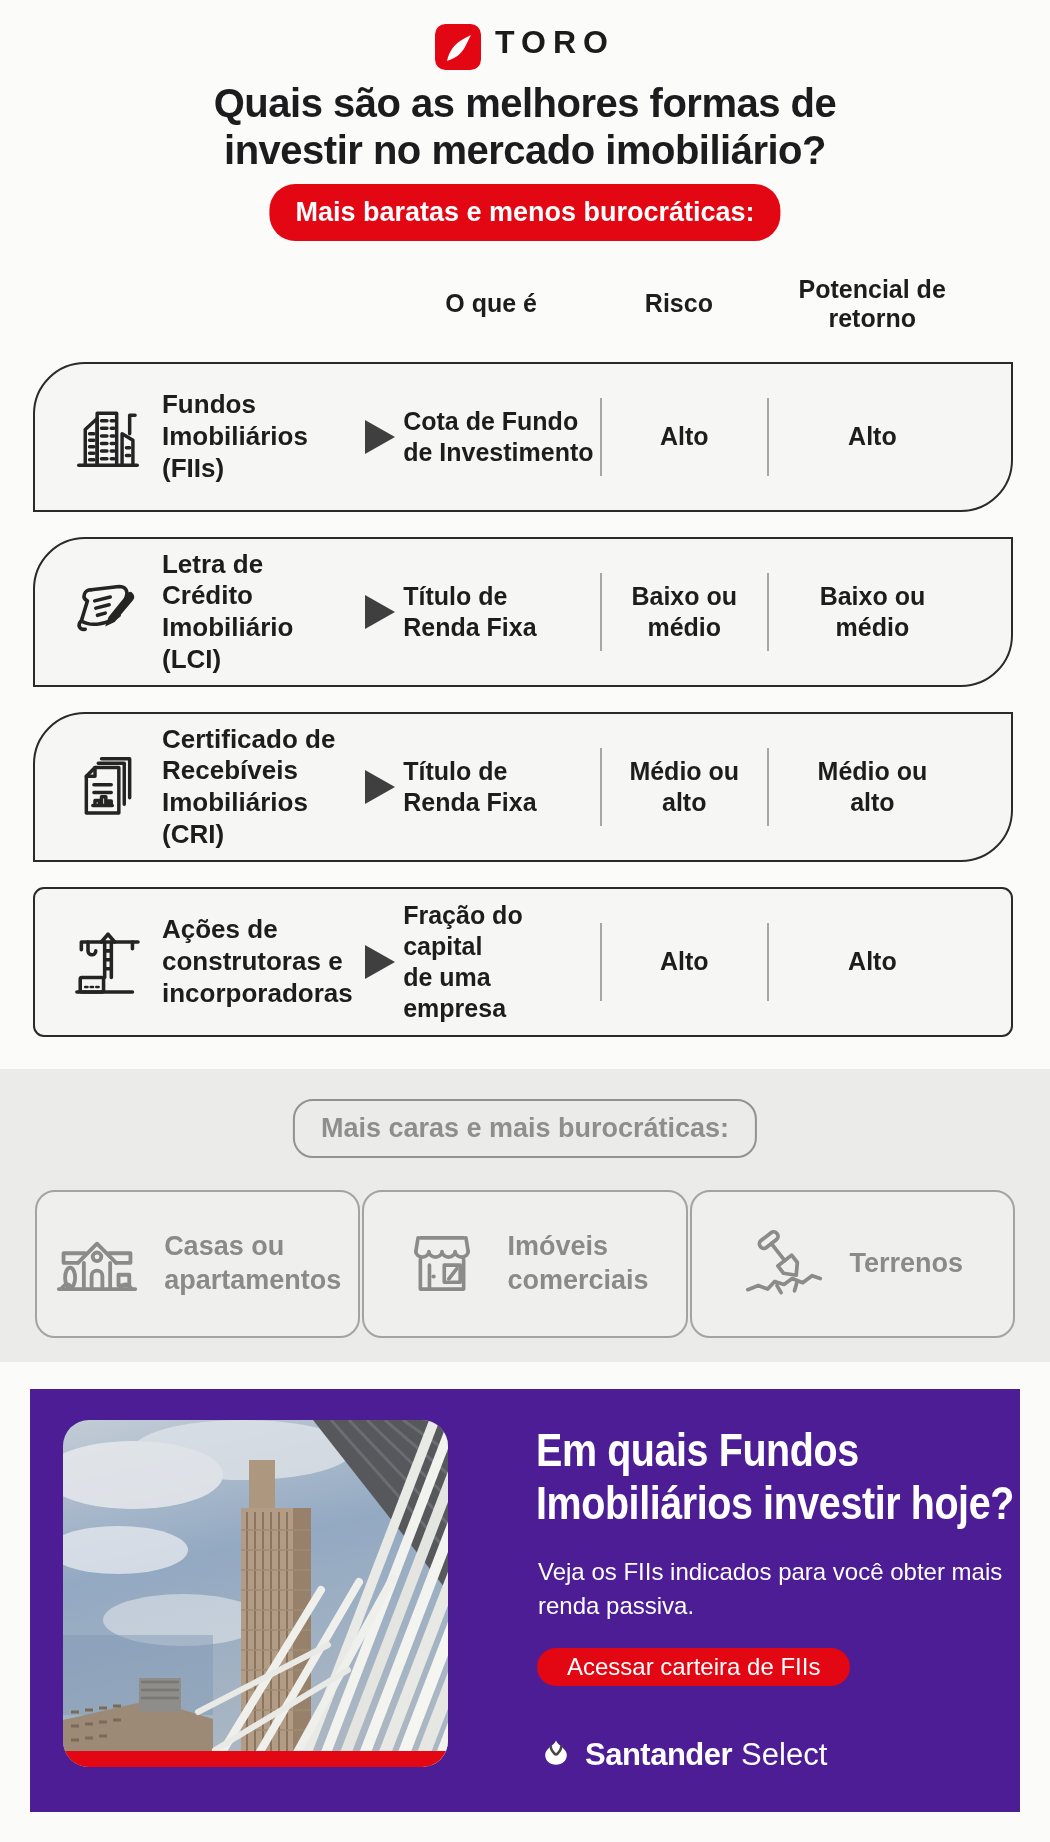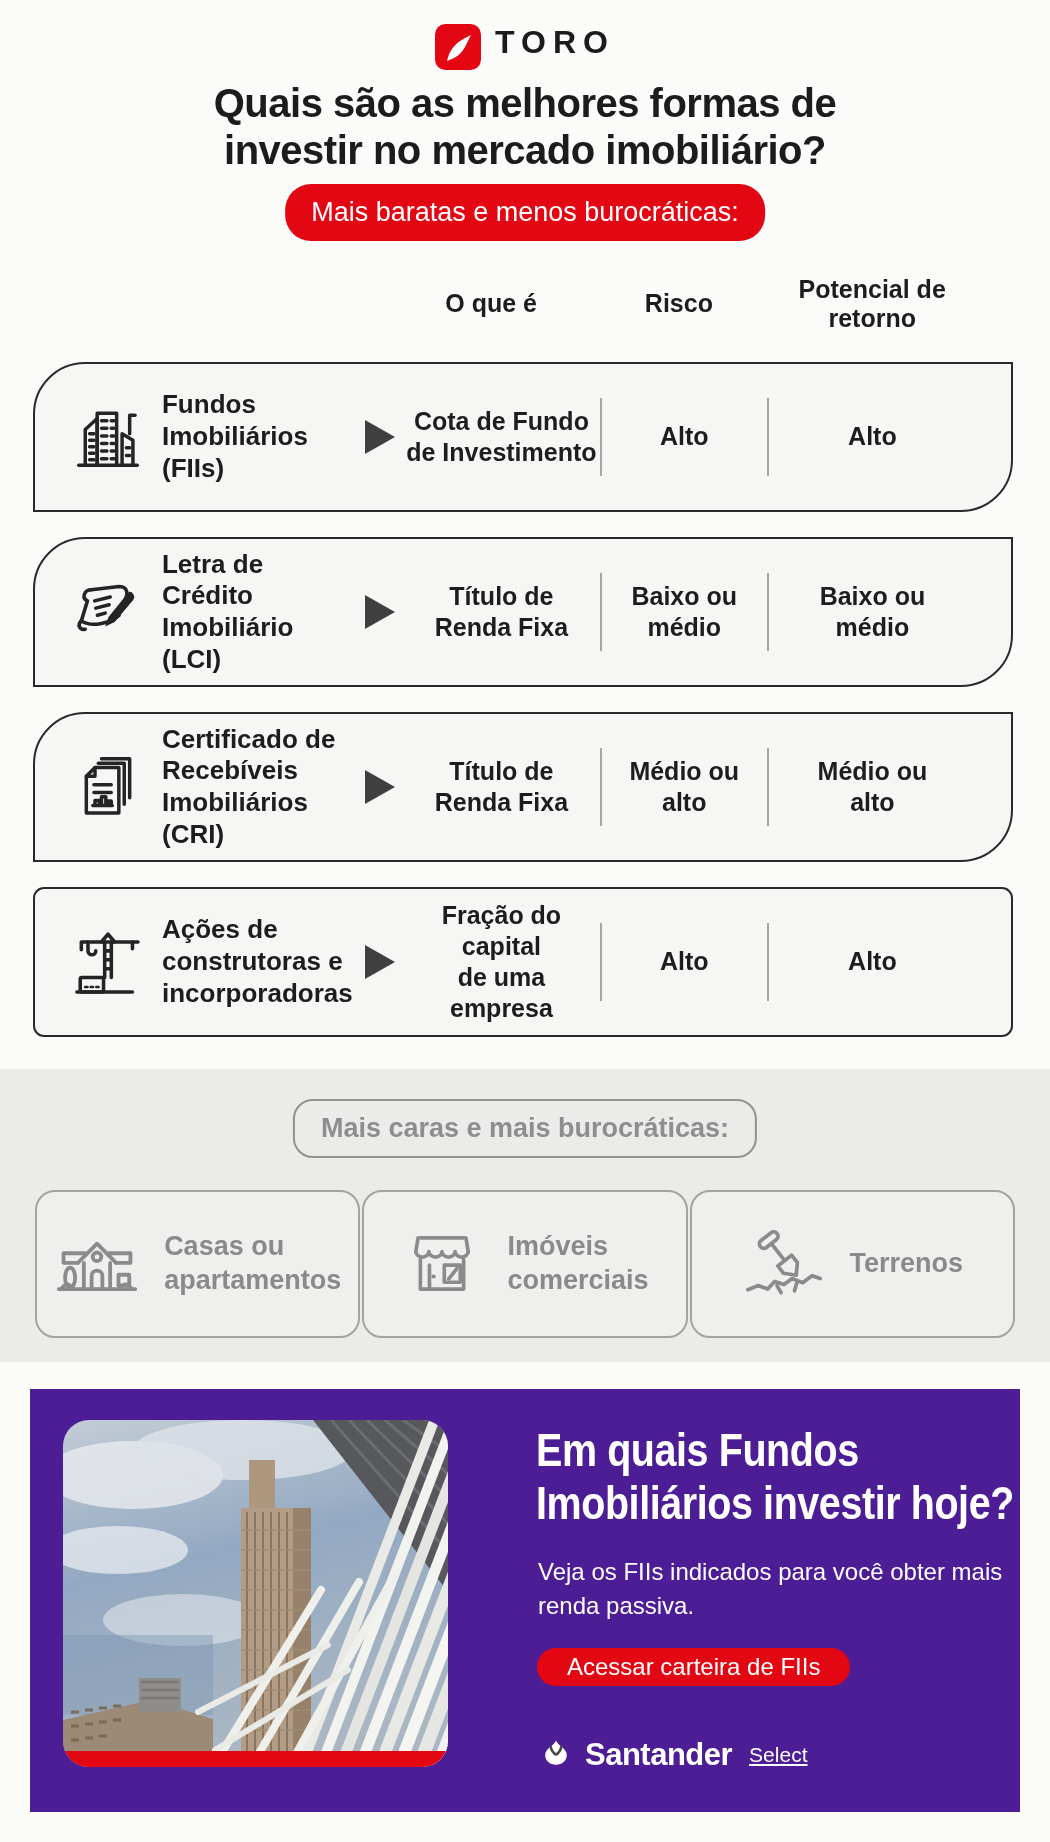--- a/index.html
+++ b/index.html
@@ -8,29 +8,29 @@
 
   
   .logo-row{position:absolute;top:24px;left:0;width:1050px;display:flex;justify-content:center;align-items:flex-start;gap:14px;}
   .logo-mark{width:46px;height:46px;display:block;}
   .logo-word{font-size:32px;font-weight:800;letter-spacing:7px;color:#1b1b1b;}
   .title{position:absolute;top:80px;left:145px;width:760px;text-align:center;
          font-size:40px;font-weight:700;line-height:1.17;letter-spacing:-.5px;white-space:pre-line;color:#1c1c1e;}
 
   
   .badge-red{position:absolute;top:184px;left:50%;transform:translateX(-50%);
-             background:#e30613;color:#fff;font-size:27px;font-weight:400;
+             background:#e30613;color:#fff;font-size:27px;font-weight:700;
              padding:13px 26px;border-radius:26px;white-space:nowrap;}
 
   
   .cols{display:flex;align-items:center;}
   .c-icon{width:110px;display:flex;justify-content:center;align-items:center;}
   .c-name{width:200px;font-size:26px;font-weight:700;line-height:1.22;white-space:pre-line;}
   .c-arrow{width:48px;display:flex;justify-content:center;}
-  .c-what{width:202px;text-align:center;font-size:25px;font-weight:700;line-height:1.25;white-space:pre-line;}
+  .c-what{width:202px;text-align:left;font-size:25px;font-weight:700;line-height:1.25;white-space:pre-line;}
   .c-risk{width:170px;text-align:center;font-size:25px;font-weight:700;line-height:1.25;white-space:pre-line;}
   .c-pot{width:248px;padding-right:35px;box-sizing:border-box;text-align:center;
          font-size:25px;font-weight:700;line-height:1.25;white-space:pre-line;}
   .vdiv{width:2px;height:78px;background:#a6a6a4;}
 
   .head-row{position:absolute;top:244px;left:33px;width:980px;height:62px;margin-top:29px;}
   .head-row .hspacer{width:360px;}
   .hcell{font-size:25px;font-weight:700;text-align:center;line-height:1.18;white-space:pre-line;}
   .h-what{width:202px;}.h-risk{width:172px;}.h-pot{width:248px;padding-right:35px;box-sizing:border-box;}
 
@@ -56,21 +56,21 @@
   .b-heading{position:absolute;top:34px;left:506px;width:600px;color:#fff;
              font-size:47px;font-weight:700;line-height:1.13;letter-spacing:-.5px;white-space:pre-line;
              transform:scaleX(.84);transform-origin:left top;}
   .b-sub{position:absolute;top:166px;left:508px;width:505px;color:#fff;
          font-size:24px;line-height:1.4;white-space:pre-line;}
   .b-cta{position:absolute;top:259px;left:507px;height:38px;padding:0 30px;border:none;
          background:#e30613;color:#fff;font-size:24px;font-family:"Liberation Sans",sans-serif;
          border-radius:23px;display:inline-flex;align-items:center;cursor:pointer;}
   .sponsor{position:absolute;top:348px;left:506px;display:flex;align-items:center;gap:9px;color:#fff;}
   .sp-name{font-size:31px;font-weight:700;letter-spacing:-.5px;}
-  .sp-suffix{font-size:21px;font-weight:300;margin-left:8px;text-decoration:underline;}
+  .sp-suffix{font-size:31px;font-weight:300;margin-left:0;}
 
   svg.lineart{display:block;}
 </style>
 </head>
 <body>
 
 <div class="page">
 
   <div class="logo-row">
     <svg class="logo-mark" viewBox="0 0 48 48">

